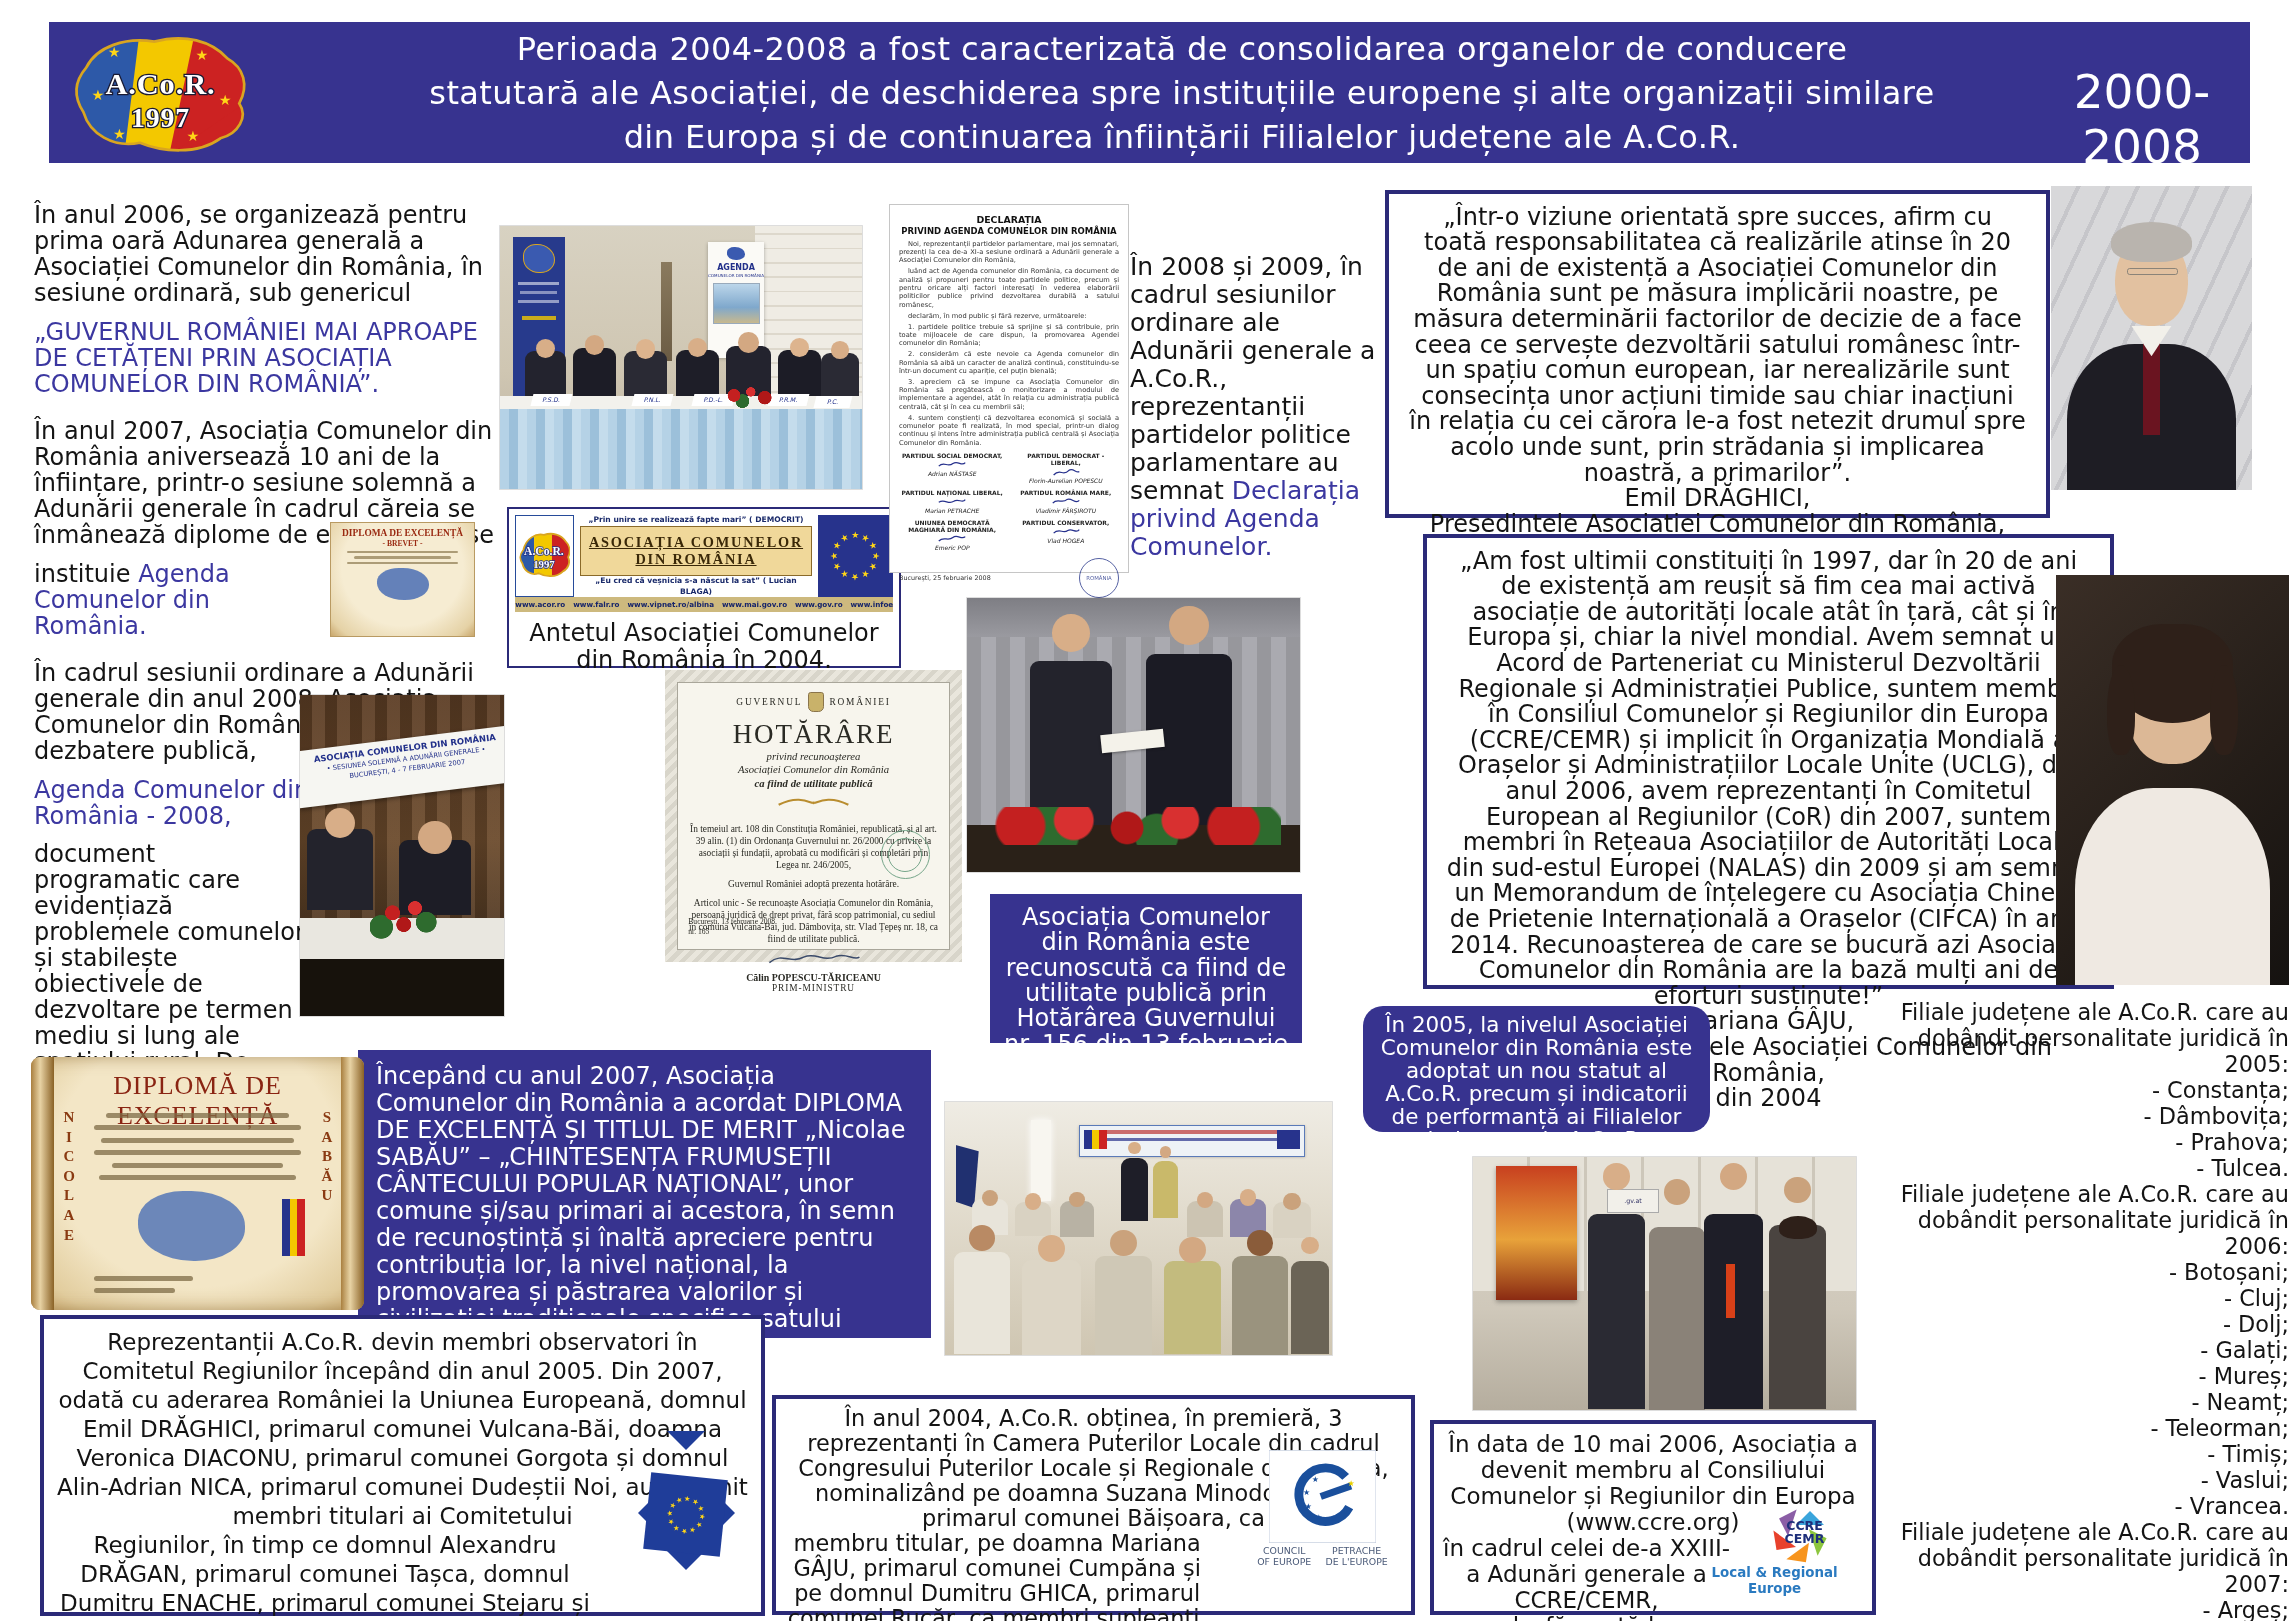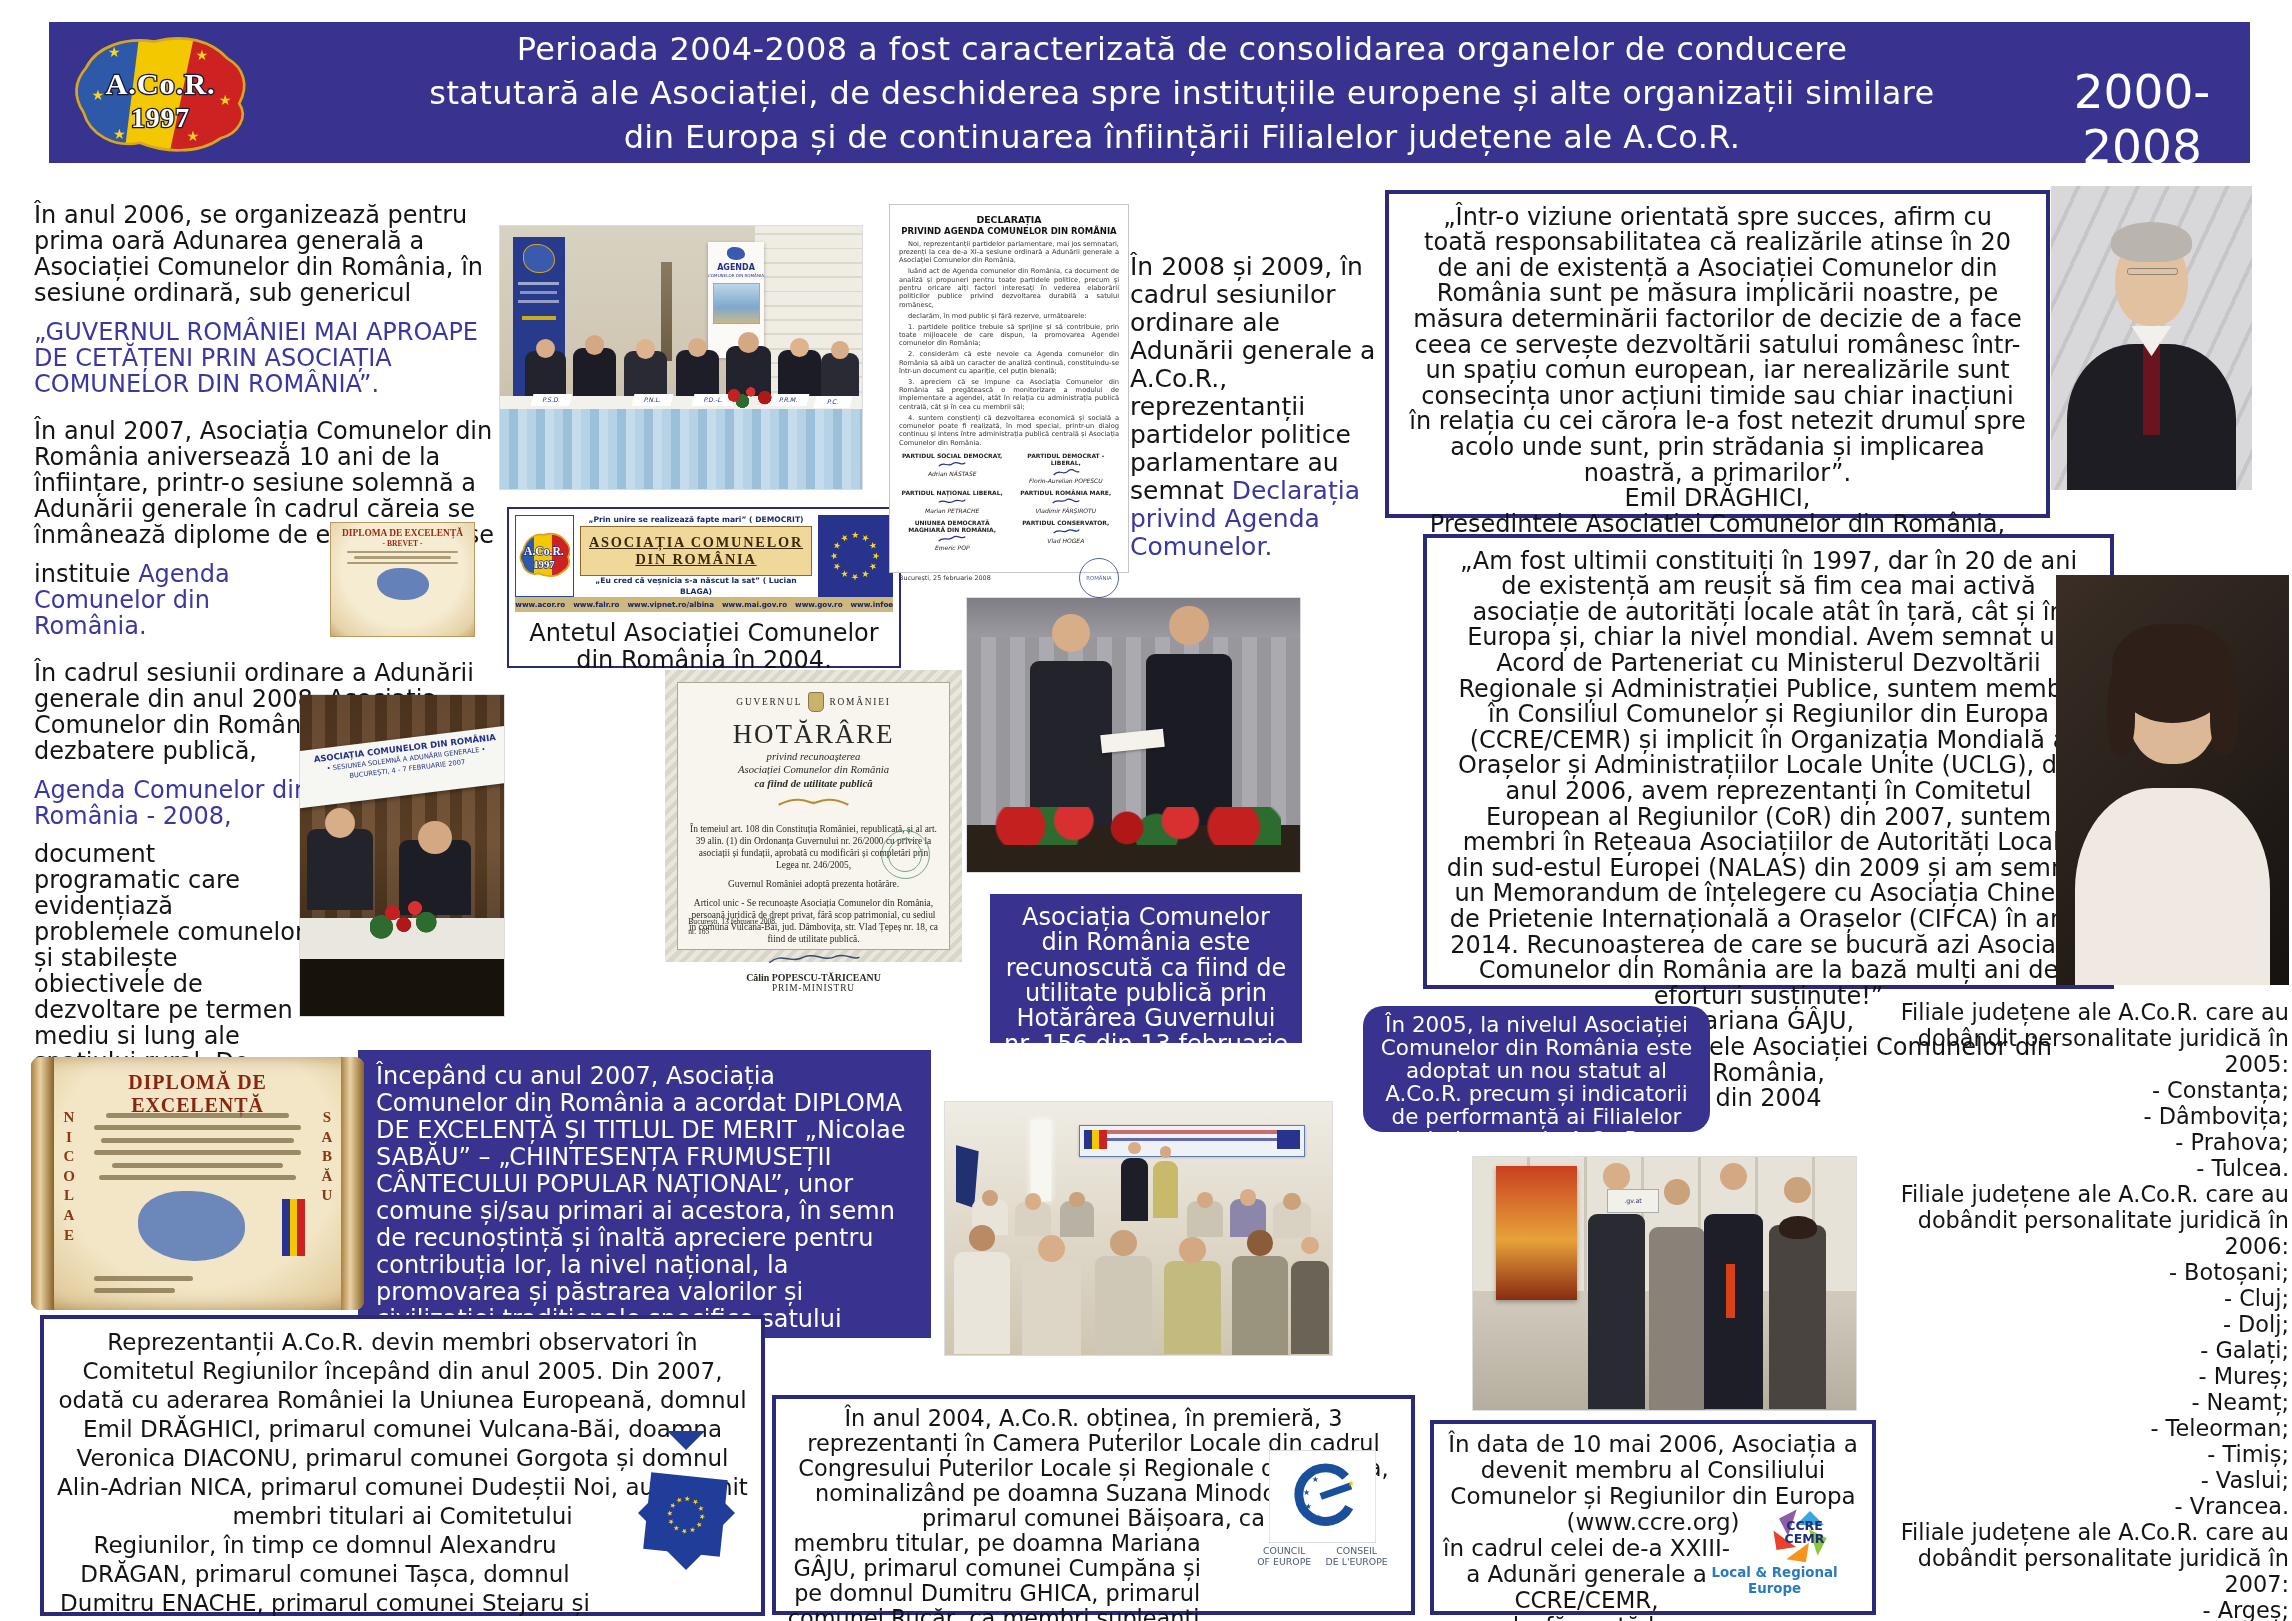--- a/index.html
+++ b/index.html
@@ -62,21 +62,21 @@
   
   #corbox{left:40px;top:1315px;width:725px;height:301px;box-sizing:border-box;text-align:center;font-size:23px;line-height:29px;padding:9px 12.5px;position:absolute;}
   #congbox{left:772px;top:1395px;width:643px;height:220px;box-sizing:border-box;text-align:center;font-size:22.4px;line-height:25px;padding:7.2px 10.7px;position:absolute;}
   #ccrebox{left:1430px;top:1420px;width:446px;height:195px;box-sizing:border-box;text-align:center;font-size:23px;line-height:26px;padding:7.2px 9px;position:absolute;}
   
   #fillist{left:1867px;top:999px;width:422px;text-align:right;font-size:22.4px;line-height:26px;}
   #fillist .fh{font-weight:normal;}
   
   #scroll{left:31px;top:1057px;width:333px;height:253px;background:radial-gradient(ellipse at 50% 40%,#f3e6c6 60%,#e2cd9e 85%,#caa86e 100%);border-radius:9px;box-shadow:inset 0 0 16px rgba(120,80,20,.5);position:absolute;overflow:hidden;}
   .rolled{position:absolute;top:0;bottom:0;width:23px;background:linear-gradient(90deg,#a97f3f,#e8d3a4 40%,#8a6226);}
-  #scroll .ttl{position:absolute;left:36px;right:36px;top:14.3px;text-align:center;font-family:"Liberation Serif",serif;font-weight:bold;color:#8a2412;font-size:20px;letter-spacing:0.9px;}
+  #scroll .ttl{position:absolute;left:36px;right:36px;top:14.3px;text-align:center;font-family:"Liberation Serif",serif;font-weight:normal;color:#8a2412;font-size:26px;letter-spacing:0.9px;}
   .vert{position:absolute;top:52px;writing-mode:vertical-lr;text-orientation:upright;font-family:"Liberation Serif",serif;font-weight:bold;color:#8a3a12;font-size:15px;letter-spacing:3.6px;}
   .sline{position:absolute;height:4.5px;background:#7d6b45;opacity:.75;border-radius:2.7px;}
   #scroll .map{position:absolute;left:107px;top:134px;width:107px;height:70px;background:#4a6fb5;border-radius:42% 50% 46% 52%;opacity:.8;}
   #scroll .tric{position:absolute;right:59px;top:142px;width:23px;height:57px;background:linear-gradient(90deg,#27338c 33%,#f3c800 33% 66%,#cc2222 66%);}
   
   #brevet{left:330px;top:522px;width:145px;height:115px;background:radial-gradient(ellipse at 50% 40%,#f6ecd2 60%,#e5d2a6 88%,#c9a76c 100%);border:0.9px solid #b99a62;position:absolute;padding:5.4px 9px;box-sizing:border-box;text-align:center;}
   #brevet .t{font-family:"Liberation Serif",serif;font-weight:bold;color:#9a2a12;font-size:9.4px;line-height:10.7px;}
   #brevet .s{font-family:"Liberation Serif",serif;font-weight:bold;color:#9a2a12;font-size:7.6px;}
   #brevet .ln{height:2.7px;background:#8d7a50;opacity:.7;margin:2.7px 7.2px;border-radius:1.8px;}
   #brevet .map{margin:3.6px auto 0;width:52px;height:32px;background:#4a6fb5;border-radius:42% 50% 46% 52%;opacity:.85;}
@@ -562,21 +562,21 @@
         <text x="48" y="36">★</text>
           <text x="38" y="50">★</text>
           <text x="40" y="66">★</text>
           <text x="52" y="78">★</text>
           <text x="68" y="80">★</text>
           <text x="82" y="72">★</text>
       </g>
       <text x="88" y="40" fill="#e8d000" font-size="9">★</text>
     </svg>
     <span class="tt" style="margin-right:7.2px;"><span>COUNCIL</span><br><span>OF EUROPE</span></span>
-    <span class="tt"><span>CONSEIL</span><br><span>DE L'EUROPE</span></span>
+    <span class="tt"><span>PETRACHE</span><br><span>DE L'EUROPE</span></span>
   </div>
 </div>
 
 <div class="wbox" id="ccrebox">
   <div>În data de 10 mai 2006, Asociația a devenit membru al Consiliului Comunelor și Regiunilor din Europa (www.ccre.org)</div>
   <div style="width:287px;">în cadrul celei de-a XXIII-a Adunări generale a CCRE/CEMR, desfășurată la Innsbruck.</div>
   <div class="ccrelogo" style="right:5.4px;bottom:5.4px;">
     <div class="blade" style="border-bottom-color:#3aa5dc;transform:rotate(0deg);"></div>
     <div class="blade" style="border-bottom-color:#8cc63e;transform:rotate(72deg);"></div>
     <div class="blade" style="border-bottom-color:#f7941d;transform:rotate(144deg);"></div>

